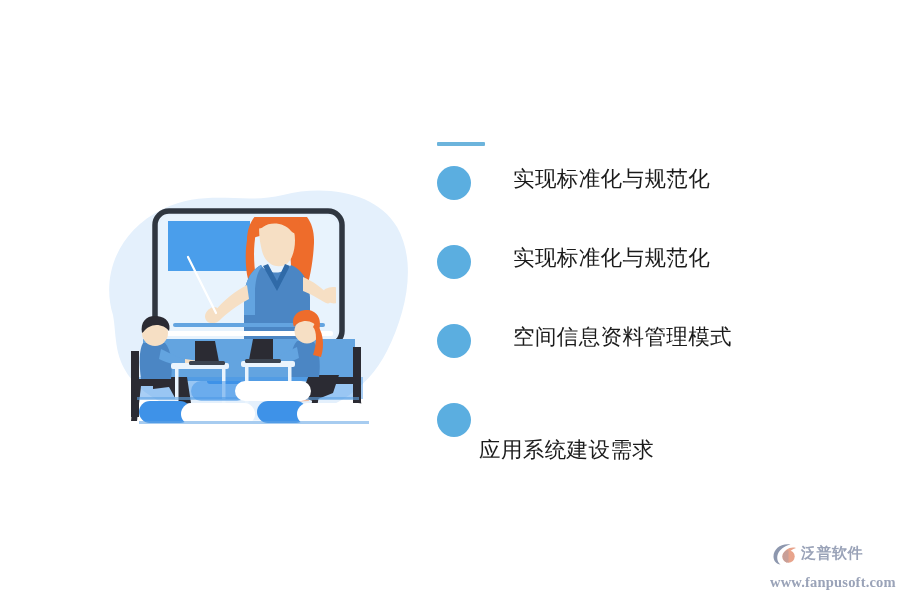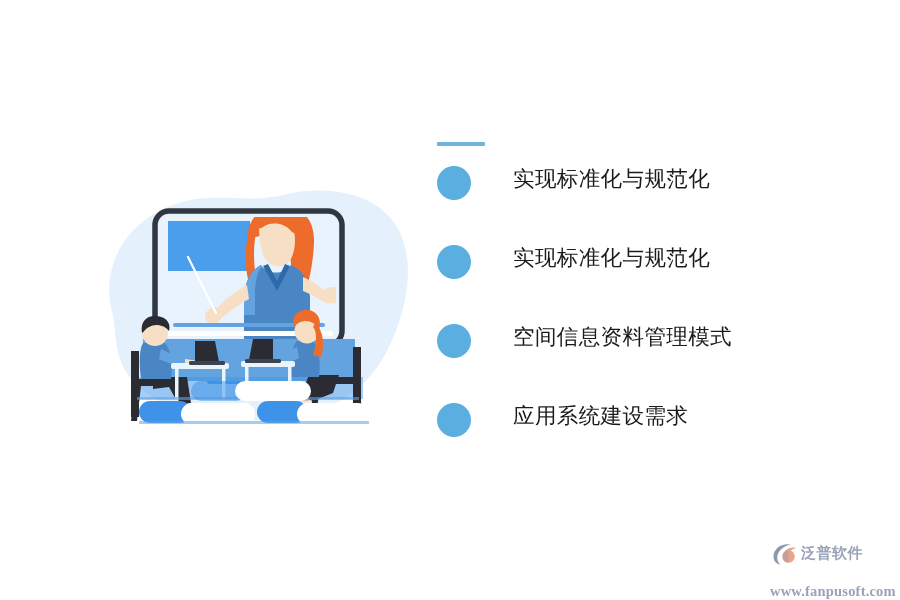--- a/index.html
+++ b/index.html
@@ -20,21 +20,21 @@
   
   .accent-line {
     position:absolute; left:437px; top:142px;
     width:48px; height:4px; background:#6CB4DC; border-radius:1px;
   }
   .bullet-list { position:absolute; left:437px; top:166px; width:455px; }
   .bullet-row {
     position:relative; height:41px; margin-bottom:38px;
     display:flex; align-items:flex-start;
   }
-  .bullet-row:last-child { margin-bottom:0; }
+  .bullet-row:last-child { margin-bottom:0;flex-direction:column; }
   .bullet-dot {
     width:34px; height:34px; border-radius:50%;
     background:#5BAEE0; flex:0 0 34px;
   }
   .bullet-text {
     margin-left:42px;
     font-size:21.5px;
     line-height:1.25;
     color:#1b1b1b;
     white-space:nowrap;
@@ -49,21 +49,21 @@
   .wm-row { display:flex; align-items:center; height:34px; }
   .wm-mark { width:28px; height:28px; flex:0 0 28px; position:relative; }
   .wm-name {
     font-size:15px; font-weight:bold; color:#9AA3B8;
     letter-spacing:0.5px; margin-left:3px; line-height:28px;
     white-space:nowrap;
   }
   .wm-url {
     font-family:"Liberation Serif","DejaVu Serif",serif;
     font-size:14.5px; font-weight:bold; color:#9AA3B8;
-    letter-spacing:0.2px; margin-top:13px; white-space:nowrap;
+    letter-spacing:0.2px; margin-top:4px; white-space:nowrap;
   }
 </style>
 </head>
 <body>
 
 <div class="slide">
 
   <div class="illustration">
     <svg viewBox="0 0 320 265" xmlns="http://www.w3.org/2000/svg">
       <defs>

